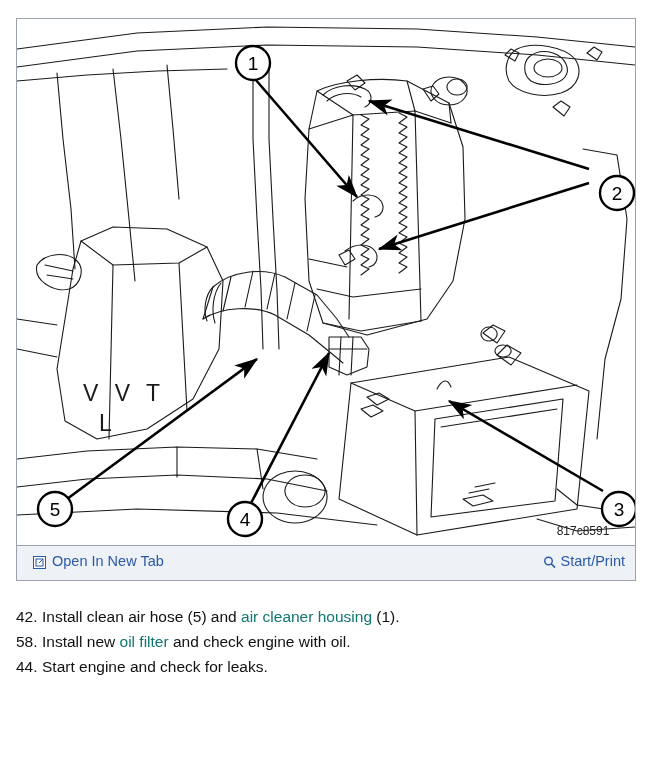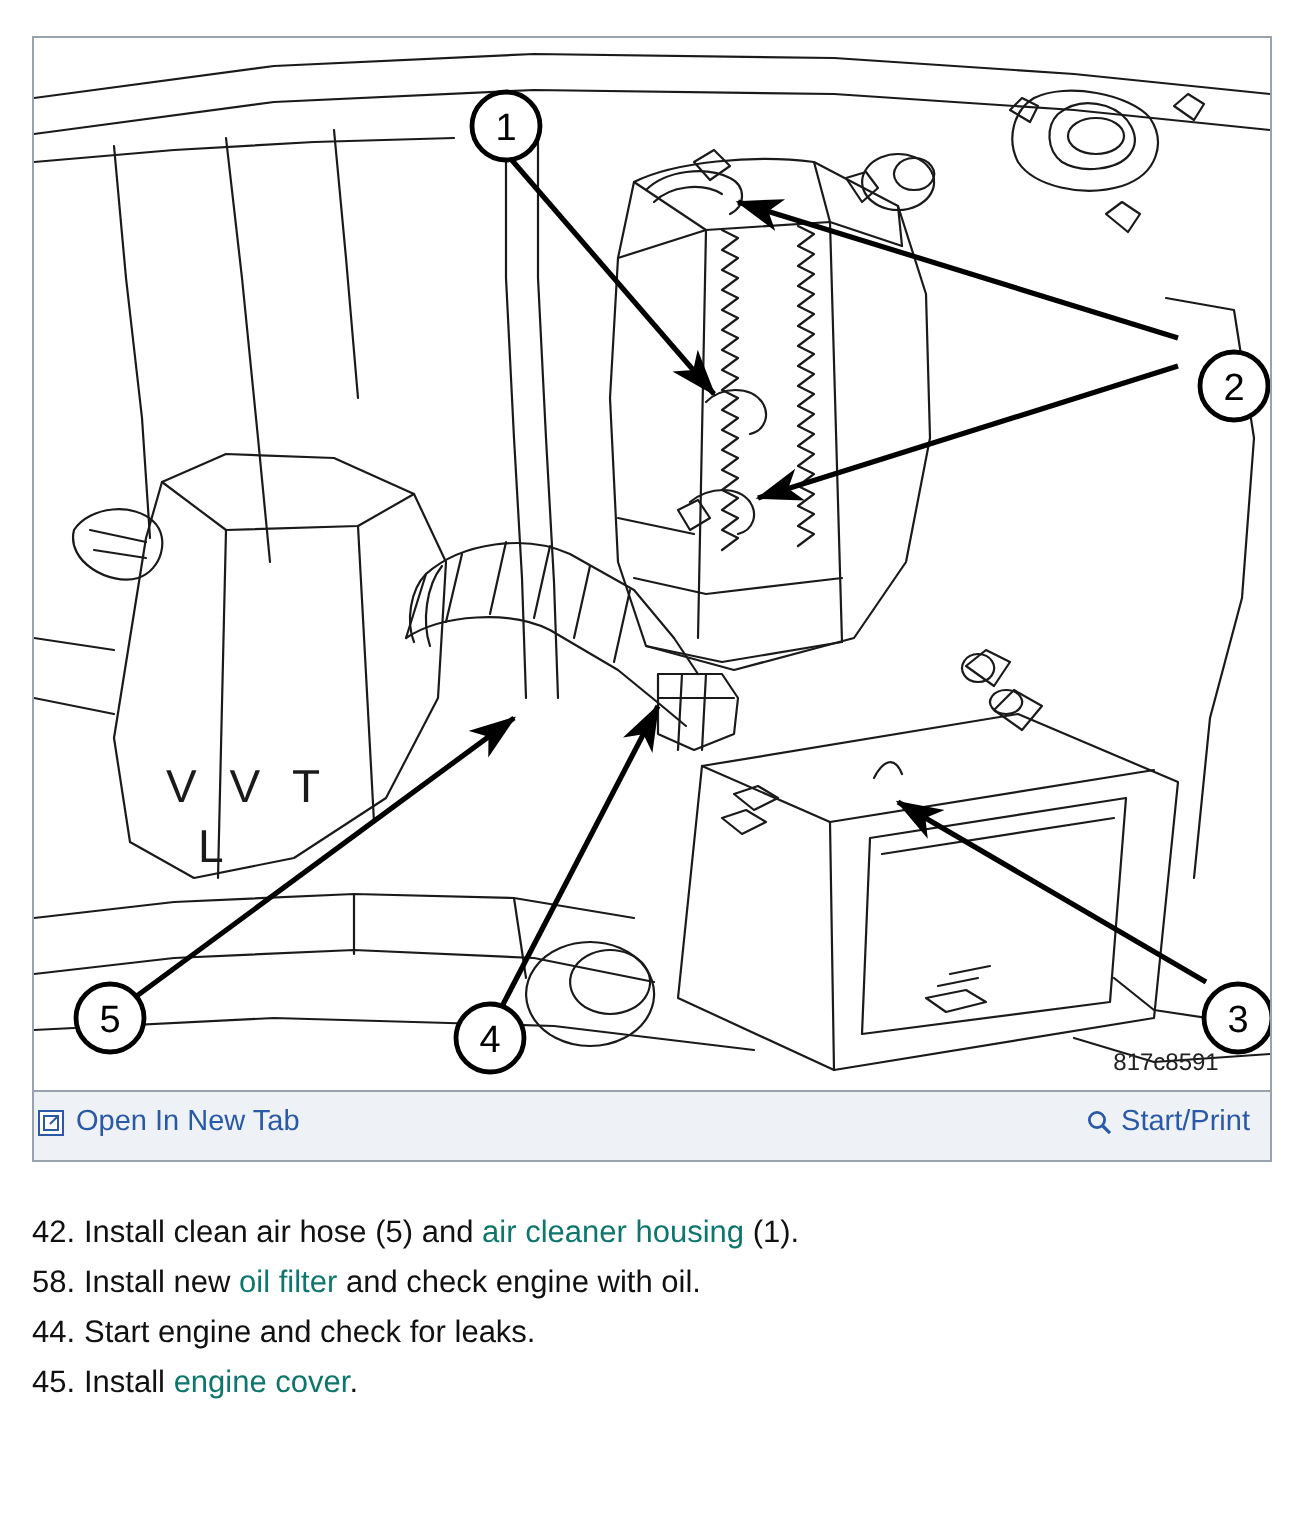--- a/index.html
+++ b/index.html
@@ -49,21 +49,21 @@
     left: 0;
     bottom: 0;
     width: 618px;
     height: 35px;
     background: #eef1f5;
     border-top: 1px solid #9aa3ad;
     box-sizing: border-box;
   }
   .toolbar-left {
     position: absolute;
-    left: 2px;
+    left: 16px;
     top: 7px;
     display: flex;
     align-items: center;
     gap: 6px;
     cursor: pointer;
     text-align: center;
   }
   .toolbar-right {
     position: absolute;
     right: 10px;
@@ -293,16 +293,15 @@
         </span>
         <span class="toolbar-link">Start/Print</span>
       </div>
     </div>
   </div>
 
   <div class="steps" id="steps-list">
       <div class="step-row"><span class="step-num">42.</span><span class="step-text"><span>Install clean air hose (5) and </span><a class="link" href="#">air cleaner housing</a><span> (1).</span></span></div>
       <div class="step-row"><span class="step-num">58.</span><span class="step-text"><span>Install new </span><a class="link" href="#">oil filter</a><span> and check engine with oil.</span></span></div>
       <div class="step-row"><span class="step-num">44.</span><span class="step-text"><span>Start engine and check for leaks.</span></span></div>
-      <div class="step-row"><span class="step-num">45.</span><span class="step-text"><span>Install </span><a class="link" href="#">engine cover</a><span>.</span></span></div>
     </div>
 
 </div>
 
 </body></html>

